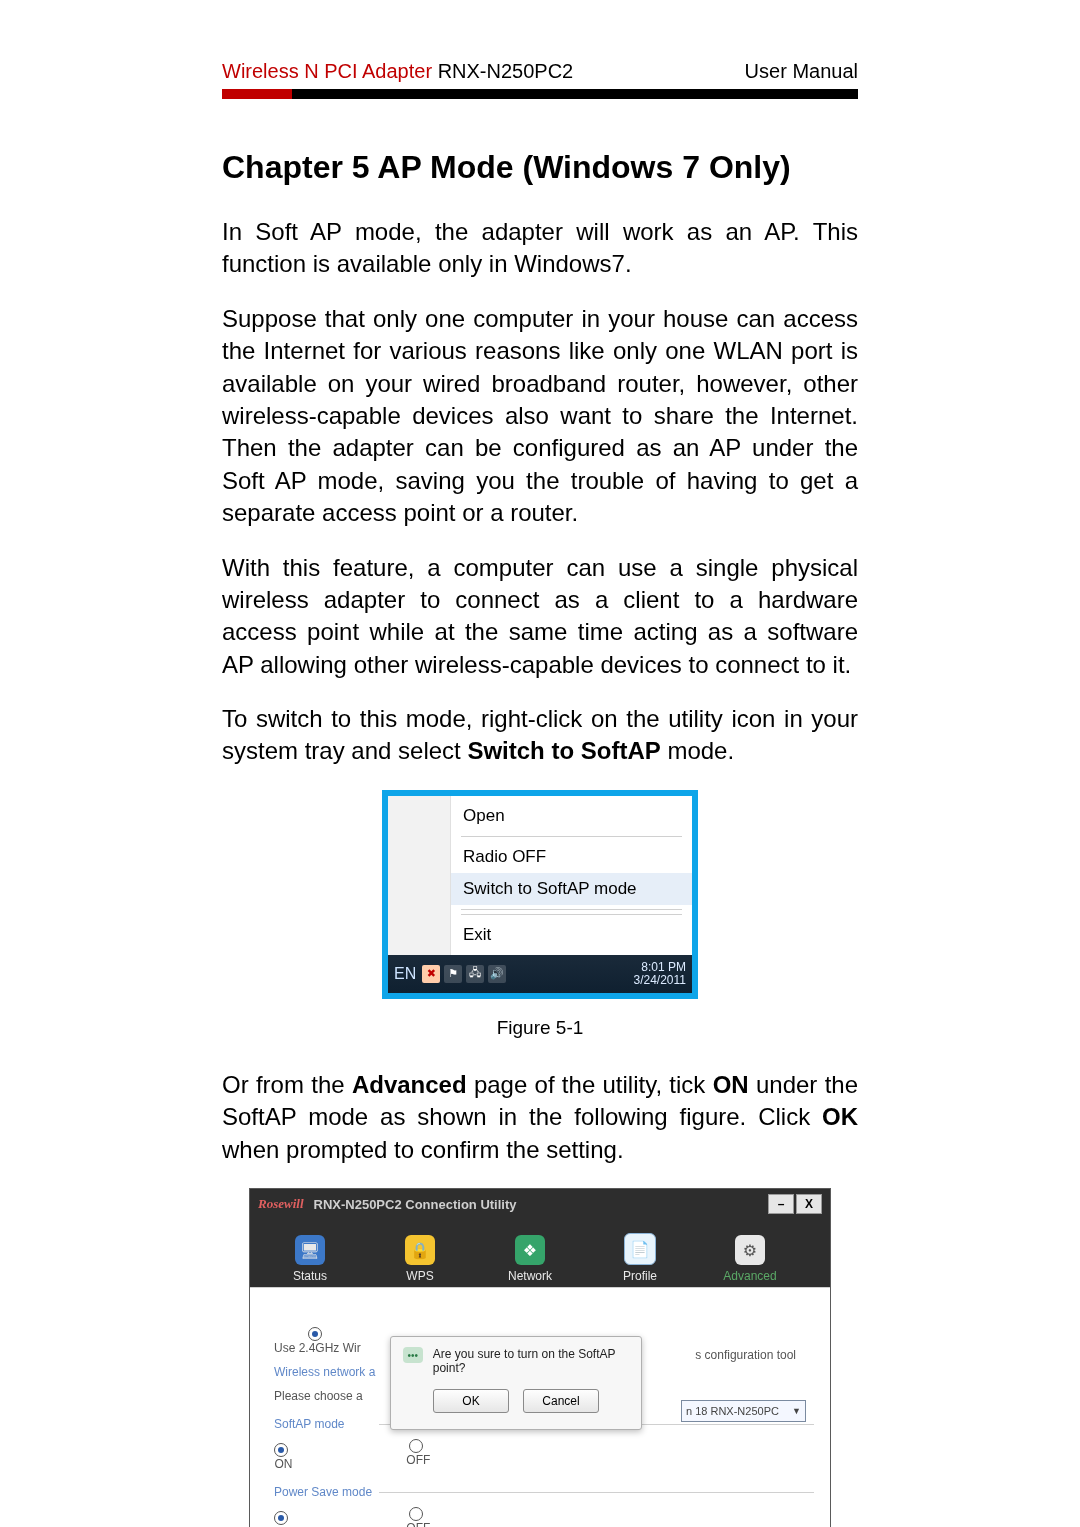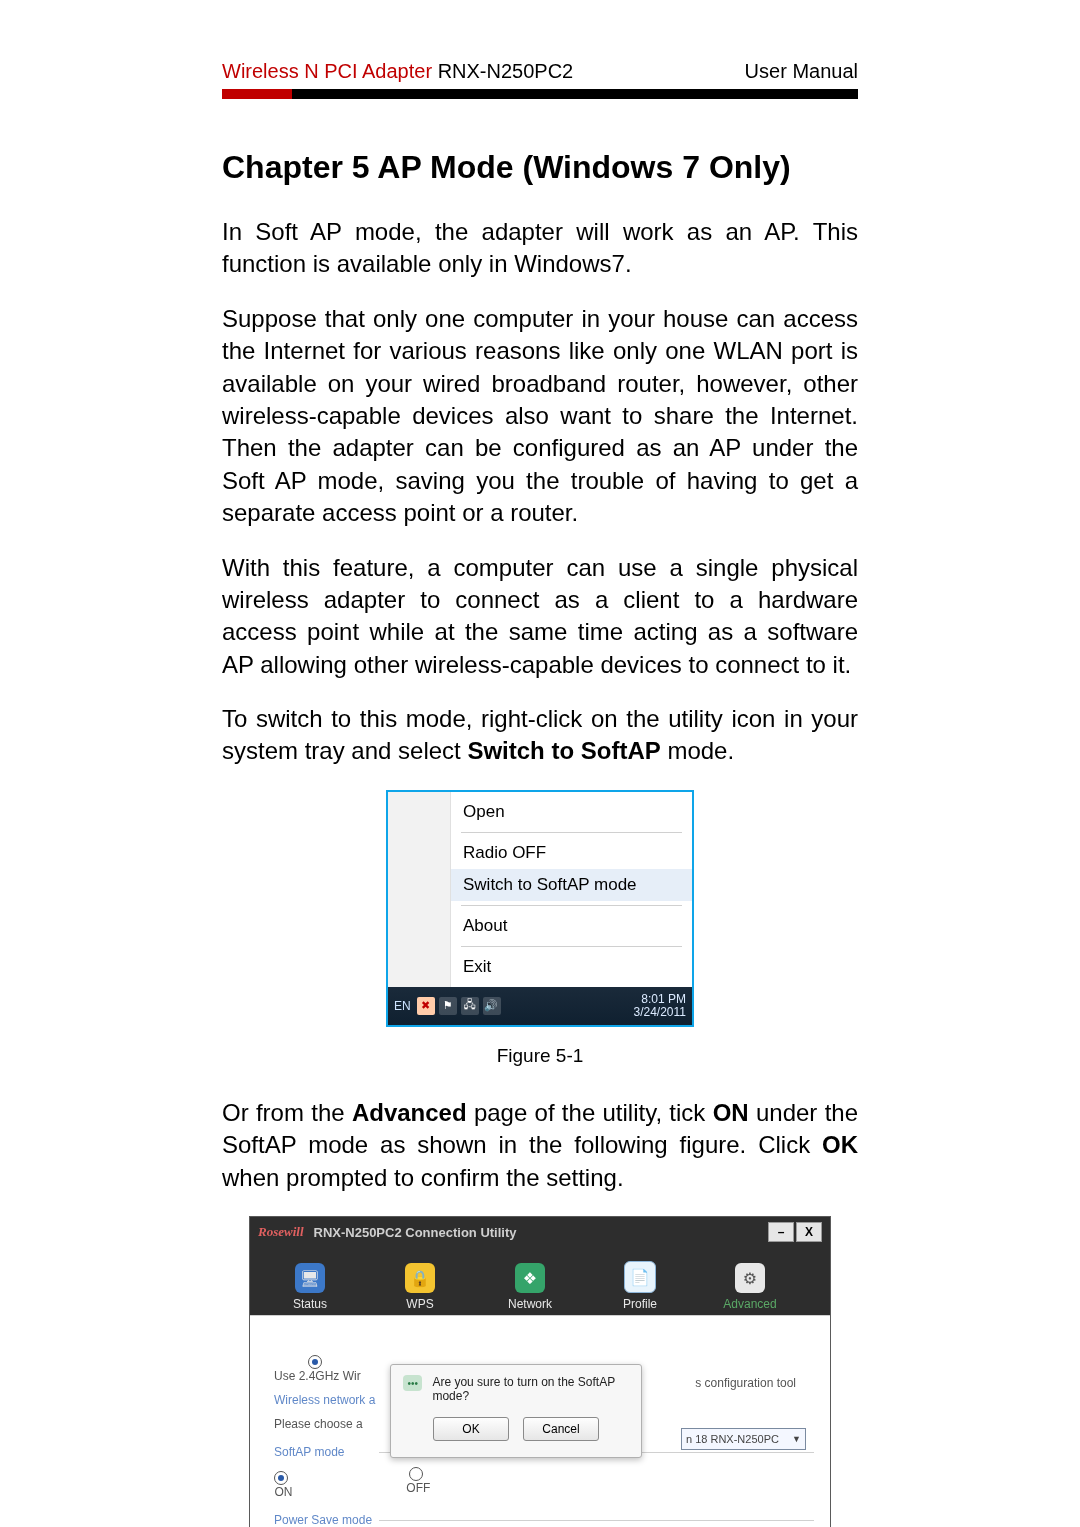--- a/index.html
+++ b/index.html
@@ -54,21 +54,21 @@
   .figcap {
     text-align: center;
     font-size: 19px;
     margin: 18px 0 30px 0;
   }
 
   
   .fig1 {
     width: 304px;
     margin: 0 auto;
-    border: 2px solid #0ea5e9;
+    border: 6px solid #0ea5e9;
     font-size: 17px;
     background: #fdba74;
     user-select: none;
   }
   .fig1 .menu-area { display: flex; }
   .fig1 .gutter {
     width: 62px;
     background: #f2f2f2;
     border-right: 1px solid #e0e0e0;
   }
@@ -87,21 +87,21 @@
     display: flex;
     align-items: center;
     height: 38px;
     background: linear-gradient(#1a2a3a,#0f2030);
     color: #e6f0ff;
     font-size: 13px;
     padding: 0 6px;
   }
   .fig1 .taskbar .lang {
     color:#cde3ff;
-    font-size:12px;
+    font-size:16px;
     margin-right:6px;
   }
   .fig1 .taskbar .tray-icons {
     display:flex;
     gap:4px;
     align-items:center;
   }
   .fig1 .taskbar .ic {
     width:18px;height:18px;border-radius:2px;
     display:flex;align-items:center;justify-content:center;
@@ -252,21 +252,20 @@
 
   <div class="fig1">
     <div class="menu-area">
       <div class="gutter"></div>
       <div class="items">
         <div class="item">Open</div>
         <div class="sep"></div>
         <div class="item">Radio OFF</div>
         <div class="item sel">Switch to SoftAP mode</div>
         <div class="sep"></div>
-        <div class="item">About</div>
         <div class="sep"></div>
         <div class="item">Exit</div>
       </div>
     </div>
     <div class="taskbar">
       <span class="lang">EN</span>
       <span class="tray-icons">
         <span class="ic red">✖</span>
         <span class="ic">⚑</span>
         <span class="ic">🖧</span>
@@ -354,21 +353,21 @@
 
       <div class="cfglabel">s configuration tool</div>
       <div class="dropdown">
         <span>n 18  RNX-N250PC</span>
           <span class="dd-caret">▼</span>
       </div>
 
       <div class="modal">
         <div class="msg">
           <span class="msgico">•••</span>
-          <span>Are you sure to turn on the SoftAP mode?</span>
+          <span>Are you sure to turn on the SoftAP point?</span>
         </div>
         <div class="btns">
           <div class="btn">OK</div>
           <div class="btn">Cancel</div>
         </div>
       </div>
     </div>
     <div class="footer-round"></div>
   </div>
 

